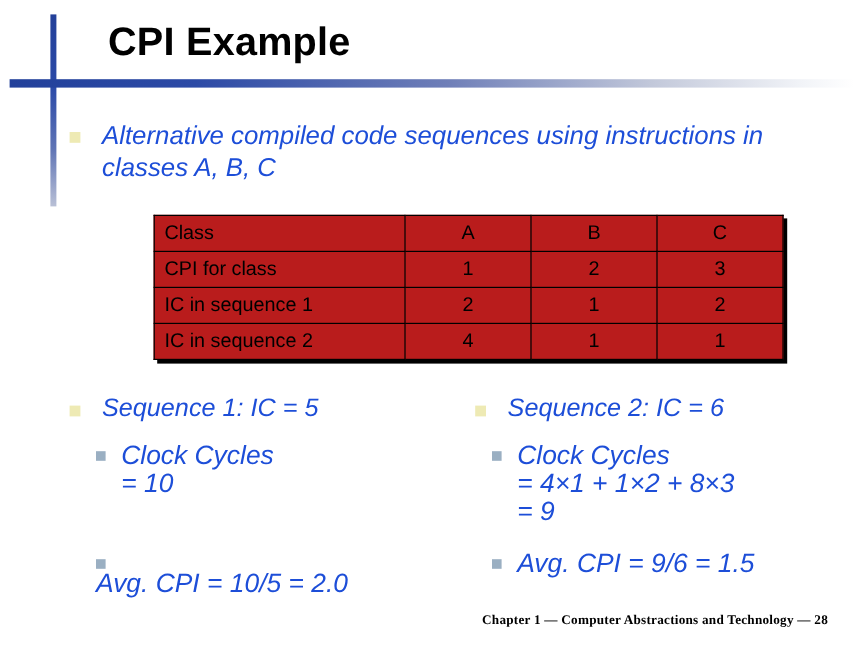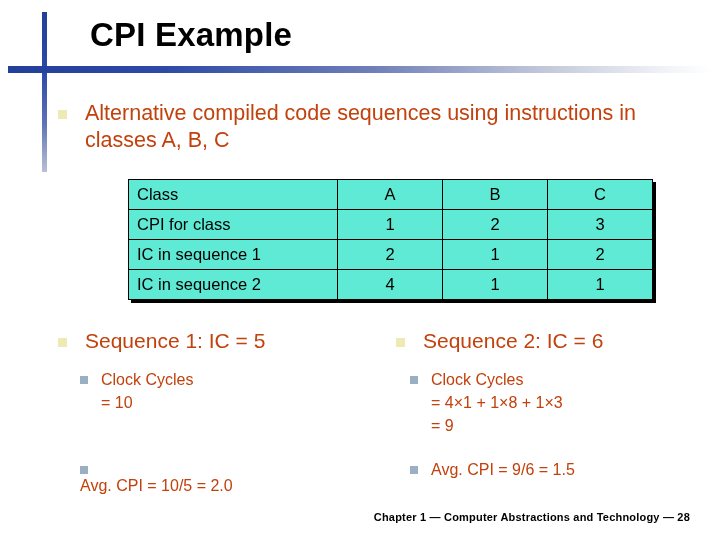--- a/index.html
+++ b/index.html
@@ -65,24 +65,25 @@
   .bullet-mark.lvl2 {
     width: 8px;
     height: 8px;
     background: #9aafc2;
     margin-top: 8px;
     margin-right: 13px;
   }
   .bullet-text {
     font-size: 21px;
     line-height: 25px;
-    color: #c2410c;
+    color: #1d4ed8;
+    font-style: italic;
   }
   .bullet-text.lvl2 {
-    font-size: 16px;
+    font-size: 22px;
     line-height: 23px;
   }
 
   #intro-bullet { left: 58px; top: 100px; width: 610px; }
   #intro-bullet .bullet-text { font-size: 21.5px; line-height: 27px; }
 
   #seq1-bullet { left: 58px; top: 328px; width: 320px; }
   #seq2-bullet { left: 396px; top: 328px; width: 320px; }
 
   #seq1-sub1 { left: 80px; top: 368px; width: 290px; }
@@ -94,21 +95,21 @@
 
   
   #cpi-table-wrap {
     position: absolute;
     left: 128px;
     top: 179px;
   }
   table#cpi-table {
     border-collapse: collapse;
     border-spacing: 0;
-    background: #5eead4;
+    background: #b91c1c;
     box-shadow: 3px 3px 0 0 #000000;
   }
   table#cpi-table td {
     border: 1.6px solid #000000;
     height: 22px;
     padding: 3px 0 4px 0;
     font-size: 16.5px;
     color: #000;
     vertical-align: middle;
   }
@@ -126,20 +127,21 @@
   #footer {
     position: absolute;
     left: 0;
     top: 511px;
     width: 690px;
     text-align: right;
     font-size: 11px;
     font-weight: bold;
     color: #000000;
     letter-spacing: 0.2px;
+    font-family: Liberation Serif, serif;
   }
 </style>
 </head>
 <body>
 
 <div id="title-vrule"></div>
 <div id="title-hrule"></div>
 <div id="page-title">CPI Example</div>
 
 <div class="bullet-row" id="intro-bullet">
@@ -198,21 +200,21 @@
 
 <div class="bullet-row" id="seq2-bullet">
   <span class="bullet-mark lvl1"></span>
   <span class="bullet-text">Sequence 2: IC = 6</span>
 </div>
 
 <div class="bullet-row" id="seq2-sub1">
   <span class="bullet-mark lvl2"></span>
   <span class="bullet-text lvl2">
     <span class="sub-line">Clock Cycles</span>
-    <span class="sub-line">= 4×1 + 1×8 + 1×3</span>
+    <span class="sub-line">= 4×1 + 1×2 + 8×3</span>
     <span class="sub-line">= 9</span>
   </span>
 </div>
 
 <div class="bullet-row" id="seq2-sub2">
   <span class="bullet-mark lvl2"></span>
   <span class="bullet-text lvl2">Avg. CPI = 9/6 = 1.5</span>
 </div>
 
 <div id="footer">Chapter 1 — Computer Abstractions and Technology — 28</div>

